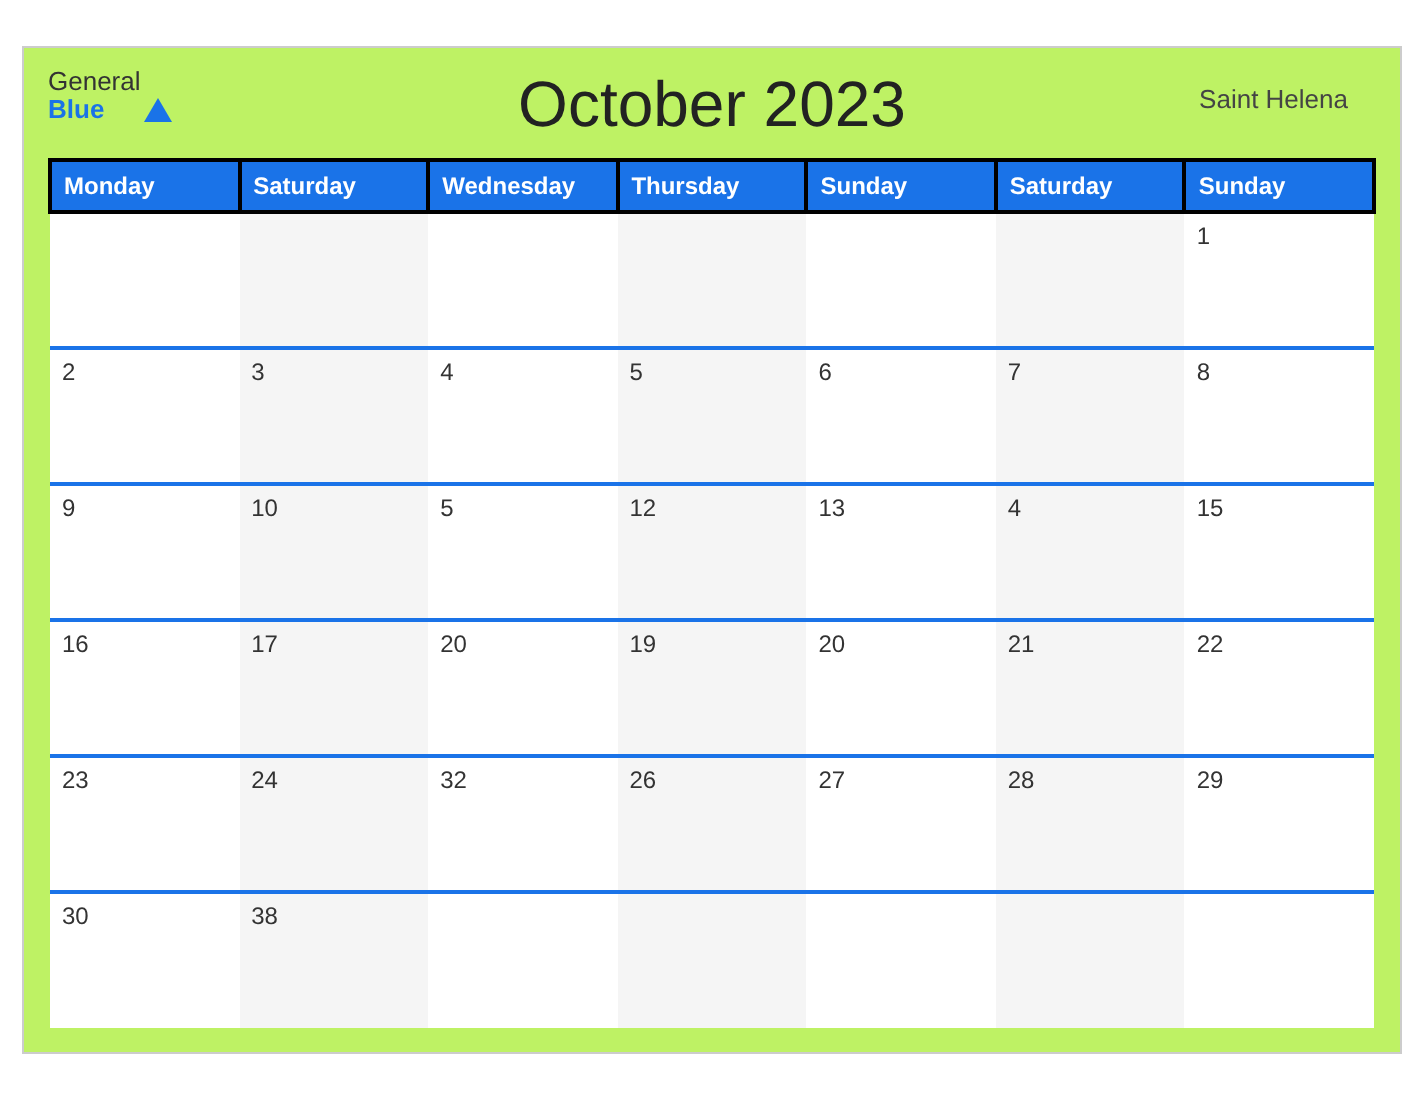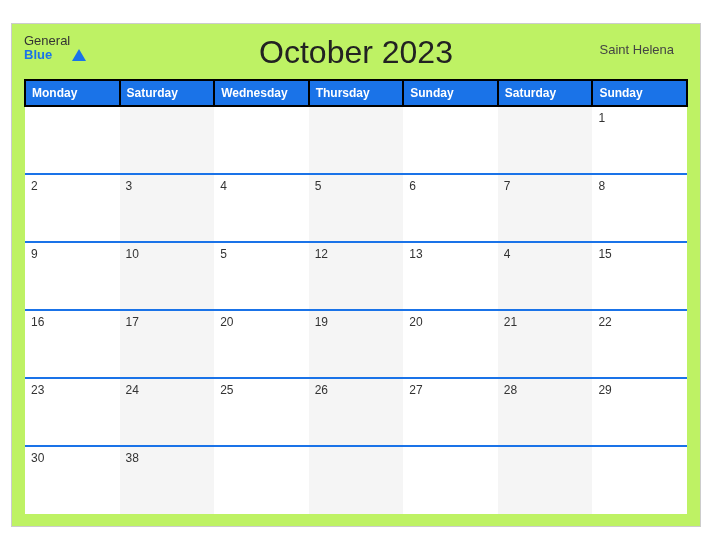--- a/index.html
+++ b/index.html
@@ -168,21 +168,21 @@
           <td><span class="day-num">17</span></td>
           <td><span class="day-num">20</span></td>
           <td><span class="day-num">19</span></td>
           <td><span class="day-num">20</span></td>
           <td><span class="day-num">21</span></td>
           <td><span class="day-num">22</span></td>
         </tr>
         <tr>
           <td><span class="day-num">23</span></td>
           <td><span class="day-num">24</span></td>
-          <td><span class="day-num">25</span></td>
+          <td><span class="day-num">32</span></td>
           <td><span class="day-num">26</span></td>
           <td><span class="day-num">27</span></td>
           <td><span class="day-num">28</span></td>
           <td><span class="day-num">29</span></td>
         </tr>
         <tr>
           <td><span class="day-num">30</span></td>
           <td><span class="day-num">38</span></td>
           <td></td>
           <td></td>

